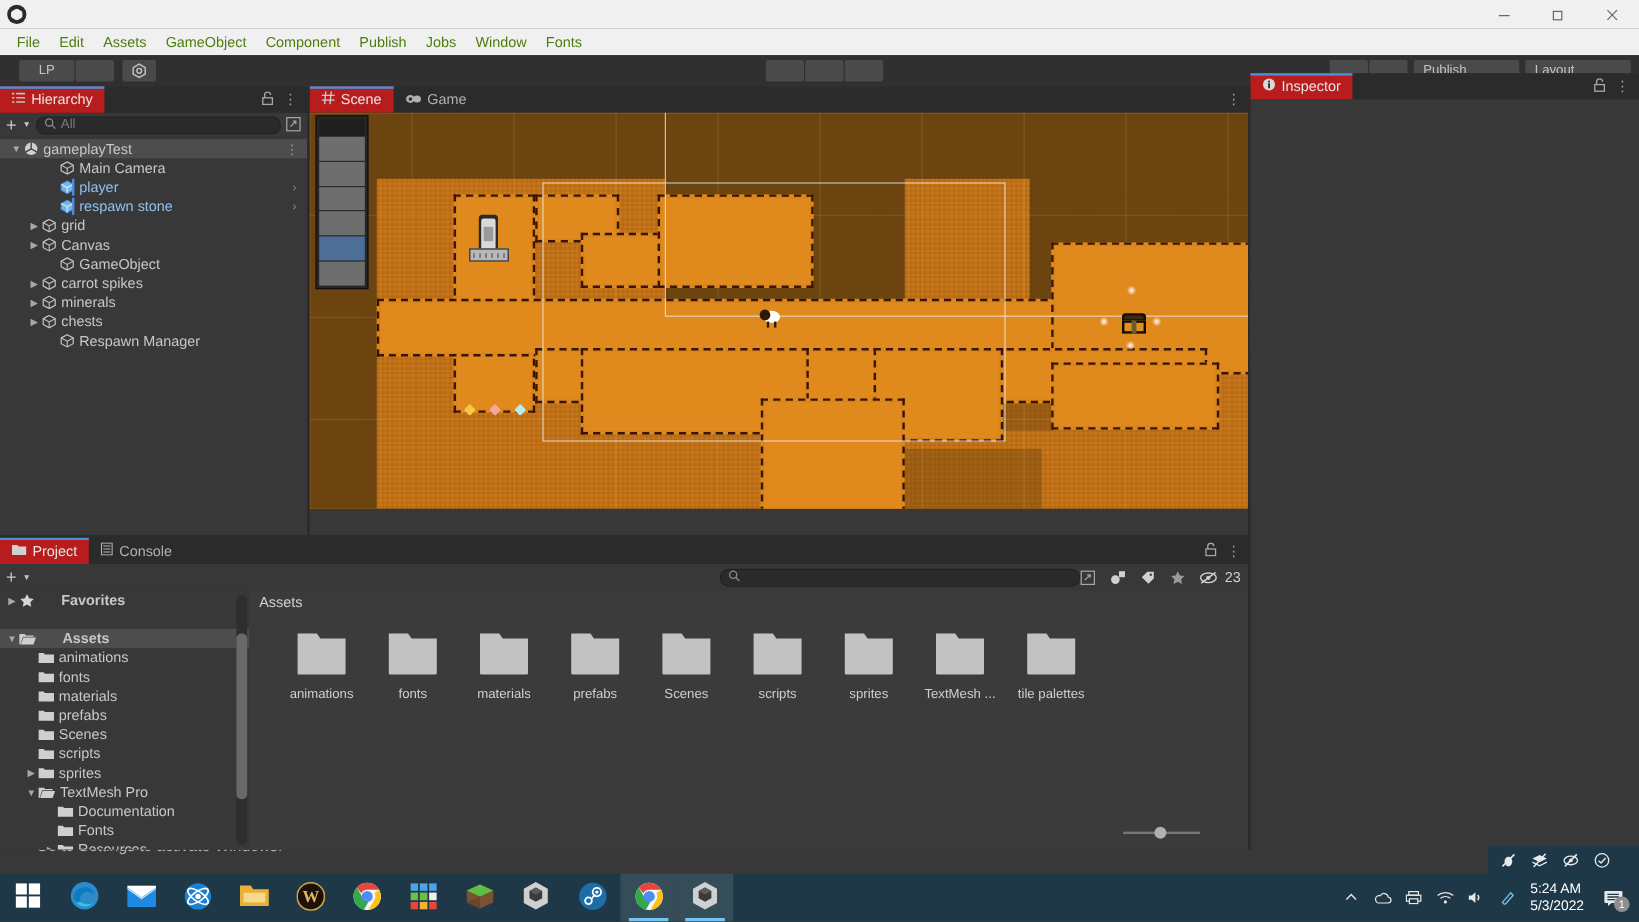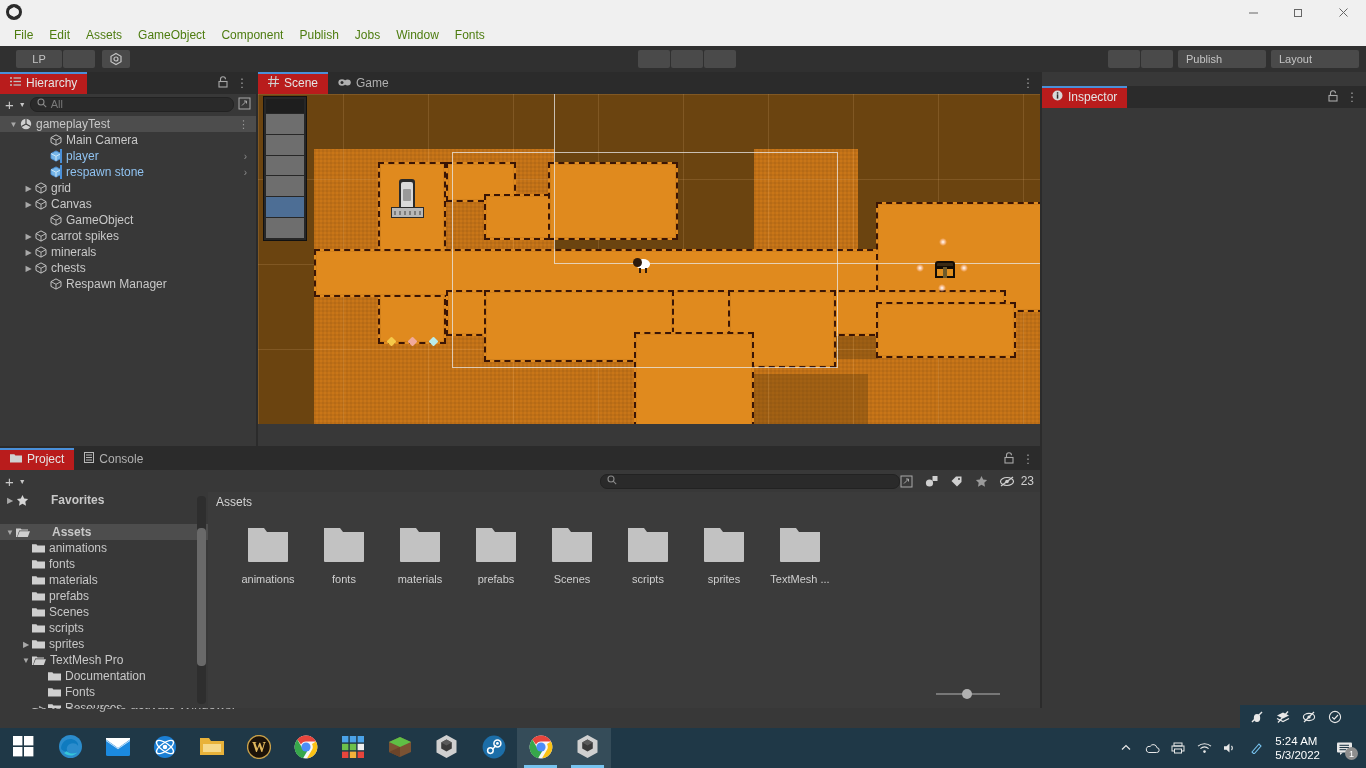--- a/index.html
+++ b/index.html
@@ -214,21 +214,21 @@
   }
   .chest-band {
     position:absolute; left:8px; top:6px; width:4px; height:11px; background:#6e5a2a;
   }
   .sparkle {
     position:absolute; width:8px; height:8px;
     background:radial-gradient(circle,#fff 0%, rgba(255,200,170,.7) 40%, rgba(255,160,120,0) 70%);
   }
 
   
-  #inspector { left:1042px; top:86px; width:324px; height:636px; background:#383838; }
+  #inspector { left:1042px; top:61px; width:324px; height:636px; background:#383838; }
   .insp-body { position:absolute; top:22px; left:0; right:0; bottom:0; background:#383838; }
   .watermark {
     position:absolute; left:30px; bottom:56px; color:#a9a9a9;
   }
   .wm-title { font-size:19px; color:#bdbdbd; margin-bottom:3px; }
   .wm-sub { font-size:13px; color:#b5b5b5; }
 
   
   #project { left:0; top:448px; width:1042px; height:260px; background:#383838; }
   .pj-toolbar {
@@ -997,20 +997,26 @@
                   <path d="M2 2h16l3 4h21v29a1 1 0 0 1-1 1H3a1 1 0 0 1-1-1z" fill="#c2c2c2" rx="2"></path>
                 </svg></span>
               <span class="pj-item-label">sprites</span>
             </div>
             <div class="pj-item">
               <span><svg width="44" height="38" viewBox="0 0 44 38">
                   <path d="M2 2h16l3 4h21v29a1 1 0 0 1-1 1H3a1 1 0 0 1-1-1z" fill="#c2c2c2" rx="2"></path>
                 </svg></span>
               <span class="pj-item-label">TextMesh ...</span>
             </div>
+            <div class="pj-item">
+              <span><svg width="44" height="38" viewBox="0 0 44 38">
+                  <path d="M2 2h16l3 4h21v29a1 1 0 0 1-1 1H3a1 1 0 0 1-1-1z" fill="#c2c2c2" rx="2"></path>
+                </svg></span>
+              <span class="pj-item-label">tile palettes</span>
+            </div>
           </div>
         <div class="pj-footer">
           <div class="slider-track">
             <div class="slider-knob"></div>
           </div>
         </div>
       </div>
     </div>
   </div>
 

